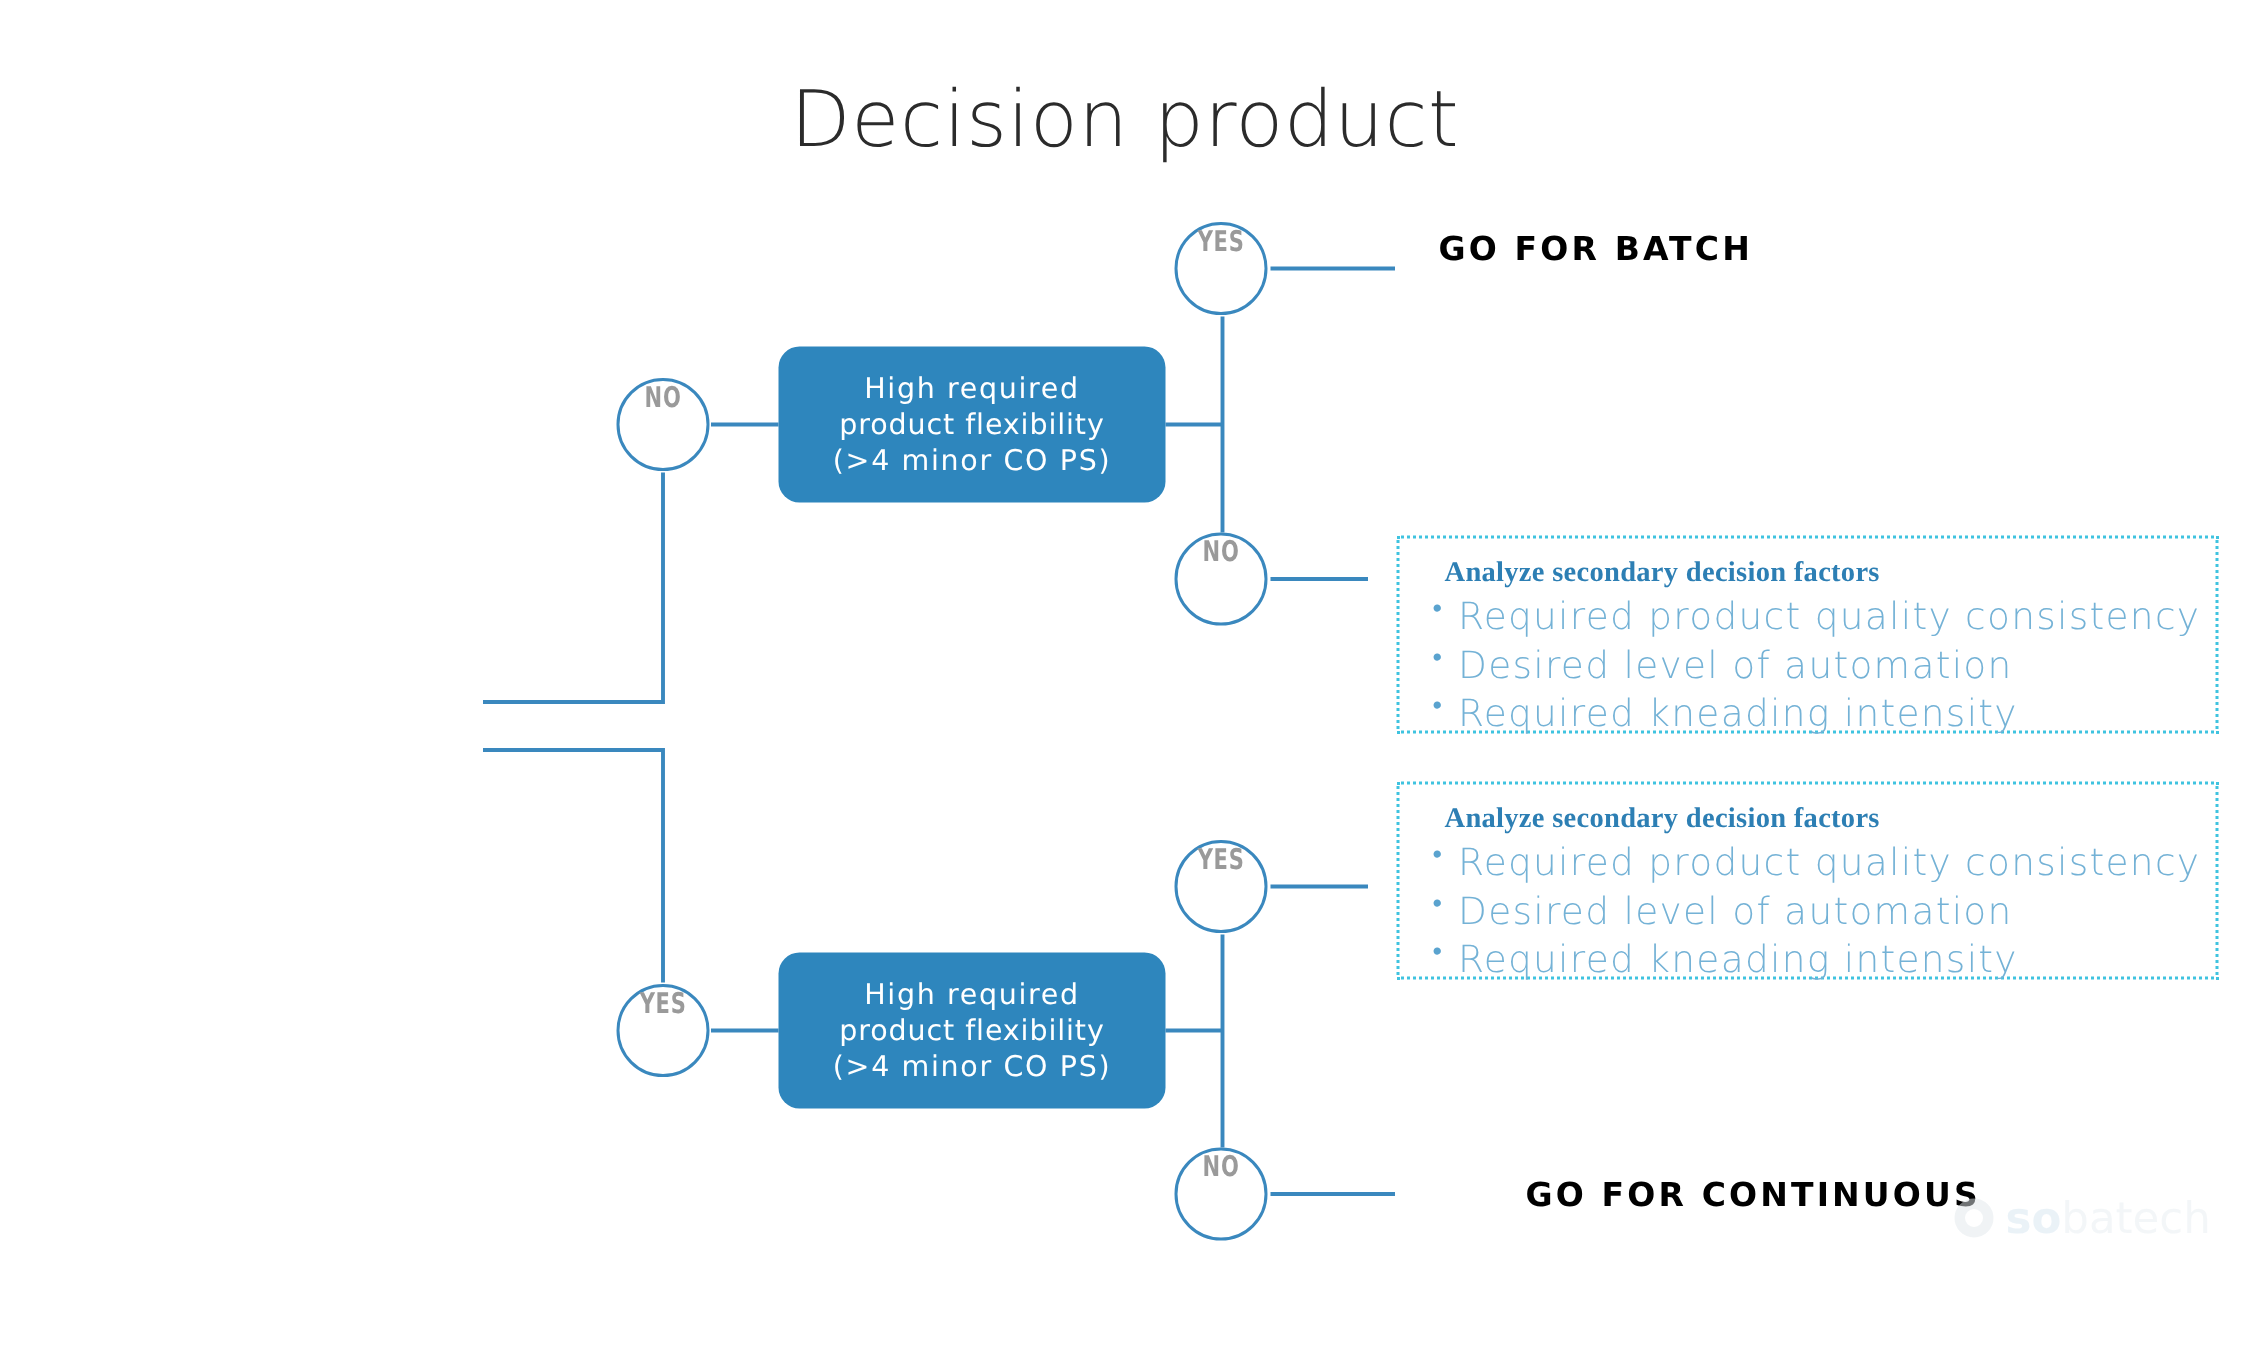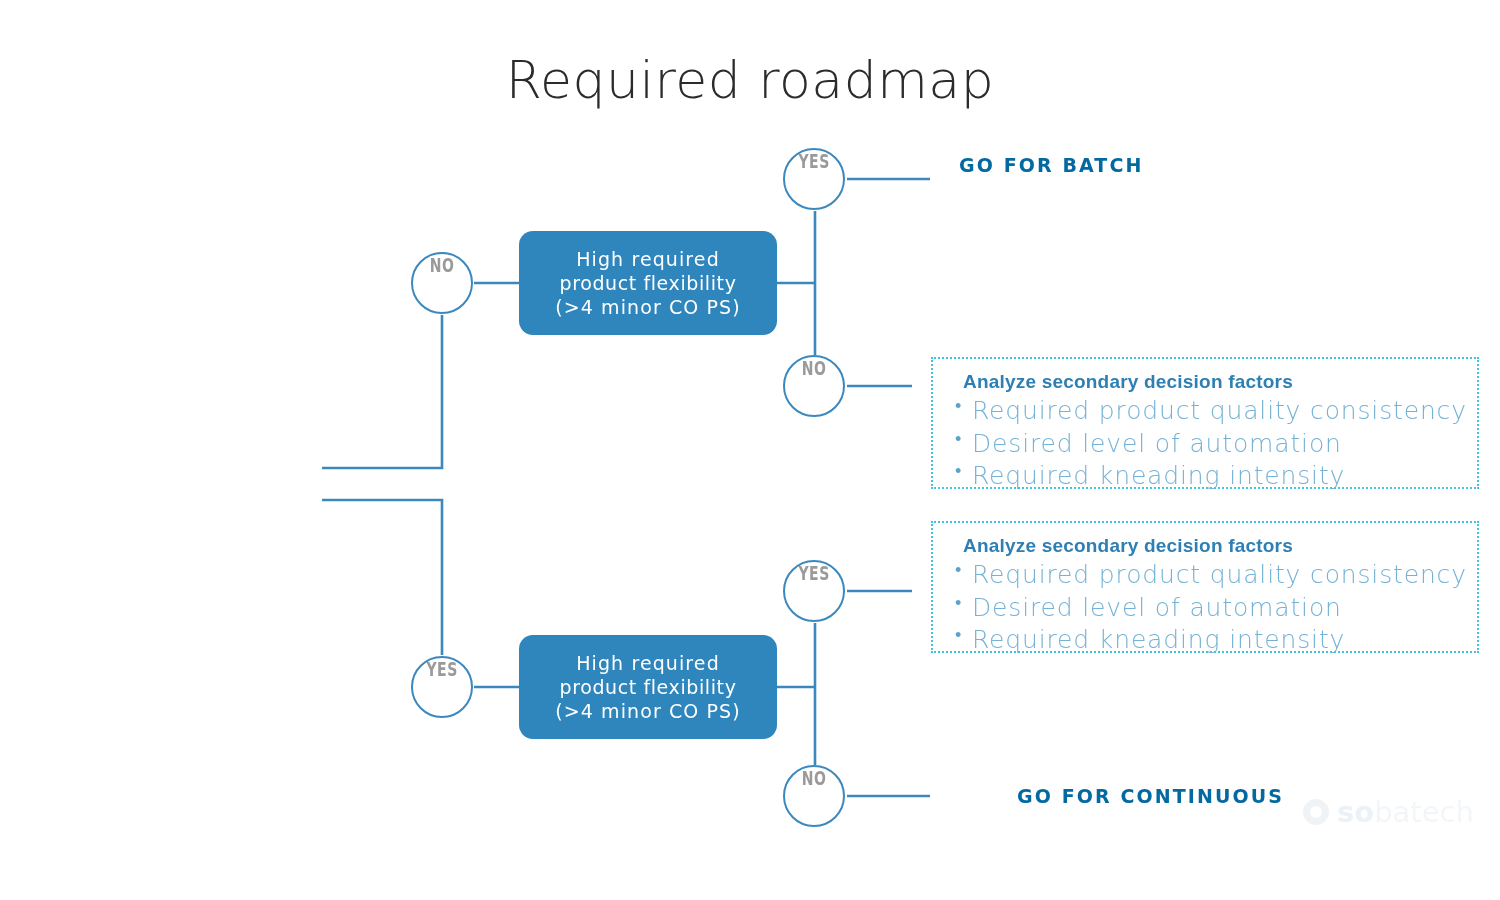--- a/index.html
+++ b/index.html
@@ -113,43 +113,43 @@
   #circle-yes-branch1{ left: 783px; top: 148px; }
   #circle-no-branch1 { left: 783px; top: 355px; }
   #circle-yes-bottom { left: 411px; top: 656px; }
   #circle-yes-branch2{ left: 783px; top: 560px; }
   #circle-no-branch2 { left: 783px; top: 765px; }
 
   
   .outcome-label {
     position: absolute;
     font-family: "DejaVu Sans", sans-serif;
-    font-size: 19px;
+    font-size: 22px;
     font-weight: 700;
-    color: #0369a1;
+    color: #000000;
     letter-spacing: 2.1px;
     white-space: nowrap;
   }
   #outcome-batch      { left: 959px; top: 154px; }
   #outcome-continuous { left: 1017px; top: 785px; }
 
   
   .factors-box {
     position: absolute;
     width: 548px;
     border: 2px dotted #3fc3e0;
     box-sizing: border-box;
     background: #ffffff;
     padding: 12px 14px 14px 22px;
   }
   #factors-box-top    { left: 931px; top: 357px; height: 132px; }
   #factors-box-bottom { left: 931px; top: 521px; height: 132px; }
 
   .factors-title {
-    font-family: Liberation Sans, sans-serif;
+    font-family: Liberation Serif, serif;
     font-size: 19px;
     font-weight: 700;
     color: #2d7fb4;
     letter-spacing: 0.2px;
     margin: 0 0 2px 8px;
     white-space: nowrap;
   }
   .factors-list {
     list-style: none;
     margin: 0;
@@ -200,21 +200,21 @@
     white-space: nowrap;
   }
   #watermark-text .so { color: #d6e6f1; font-weight: 700; }
   #watermark-text .batech { color: #e8eef2; font-weight: 400; }
 </style>
 </head>
 <body>
 
 <div id="canvas">
 
-  <div id="page-title">Required roadmap</div>
+  <div id="page-title">Decision product</div>
 
   <svg id="connectors" viewBox="0 0 1500 900" width="1500" height="900" aria-hidden="true">
     <g stroke="#3a88be" stroke-width="2.6" fill="none" stroke-linecap="butt">
 
       <path d="M 322 468 H 442 V 315"></path>
 
       <path d="M 322 500 H 442 V 655"></path>
 
       <path d="M 474 283 H 519"></path>
 

